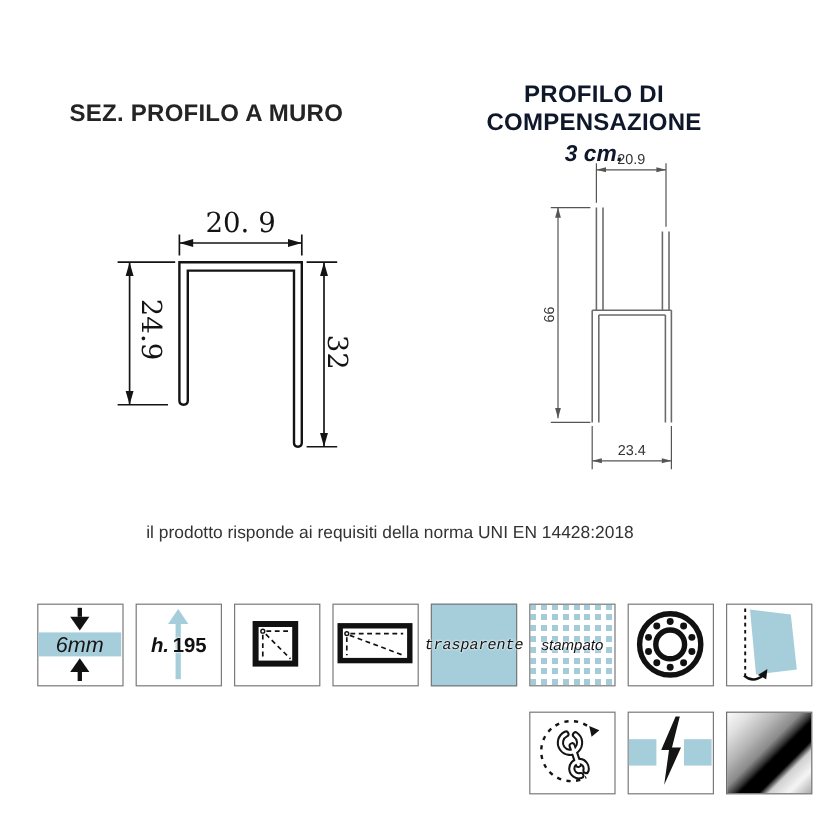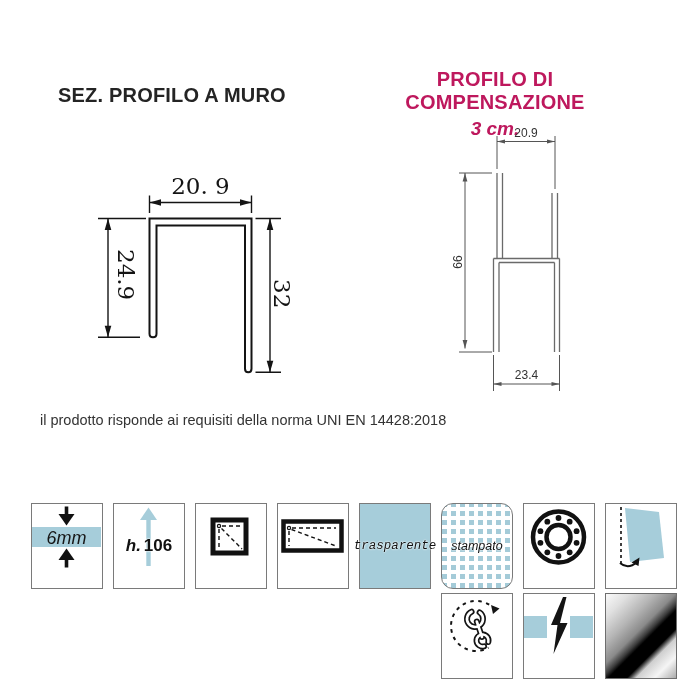--- a/index.html
+++ b/index.html
@@ -1,37 +1,37 @@
 <!DOCTYPE html>
 <html><head>
 <meta charset="utf-8">
 <style>
   html,body{margin:0;padding:0;background:#fff;}
   .page{position:relative;width:700px;height:700px;background:#ffffff;overflow:hidden;
         font-family:"Liberation Sans",sans-serif;color:#242424;}
   .title-left{position:absolute;left:58px;top:84px;width:280px;text-align:left;
         font-size:20px;font-weight:bold;letter-spacing:.2px;color:#242424;}
-  .title-right{position:absolute;left:345px;top:68px;width:300px;text-align:center;color:#be185d;}
+  .title-right{position:absolute;left:345px;top:68px;width:300px;text-align:center;color:#0f172a;}
   .title-right .t1{font-size:20px;font-weight:bold;letter-spacing:.2px;}
   .title-right .t2{margin-top:4px;font-size:19px;font-weight:bold;font-style:italic;}
-  .note{position:absolute;left:40px;top:412px;width:570px;text-align:left;
+  .note{position:absolute;left:40px;top:436px;width:570px;text-align:center;
         font-size:14.5px;color:#333;}
   svg{position:absolute;overflow:visible;}
   .draw-left{left:90px;top:160px;}
   .draw-right{left:440px;top:120px;}
   .dimtext-serif{font-family:"DejaVu Serif",serif;font-size:23px;fill:#141414;}
   .dimtext-sans{font-family:"Liberation Sans",sans-serif;font-size:12px;fill:#333;}
-  .ib{position:absolute;width:72px;height:86px;box-sizing:border-box;
+  .ib{position:absolute;width:72px;height:69px;box-sizing:border-box;
       border:1.5px solid #7a7a7a;background:#fff;}
   .ib svg{position:absolute;left:0;top:0;width:69px;height:66px;}
   .ib-blue{background:#a6cdda;font-family:Liberation Mono, monospace;}
   .ib-pattern{background-color:#fff;
       background-image:repeating-linear-gradient(90deg,#a4cbd8 0 5px,#fff 5px 9px),
                        repeating-linear-gradient(0deg,#a4cbd8 0 5px,#fff 5px 9px);
-      background-blend-mode:lighten,normal;border-radius:12px;}
+      background-blend-mode:lighten,normal;}
   .ib-chrome{border:1.5px solid #6e6e6e;
       background:linear-gradient(135deg,#fafafa 0%,#e0e0e0 15%,#b4b4b4 32%,#8a8a8a 45%,
                  #3a3a3a 52%,#000 56%,#000 68%,#cfcfcf 74%,#f5f5f5 86%,#ababab 100%);}
   .swatch-label{position:absolute;left:0;top:0;width:100%;height:100%;display:flex;
       align-items:center;justify-content:center;font-style:italic;font-size:12.5px;color:#111;
       text-shadow:0 0 2px #fff,0 0 2px #fff;}
   .h195-label{position:absolute;left:0;top:0;width:100%;height:100%;display:flex;
       align-items:center;justify-content:center;gap:3px;font-weight:bold;font-size:17px;color:#111;
       text-shadow:0 0 2px #fff,0 0 2px #fff;}
   .h195-label .pfx{font-style:italic;}
@@ -124,21 +124,21 @@
     </svg>
   </div>
 
   <div class="ib" style="left:113px;top:503px">
     <svg viewBox="0 0 69 66">
       <rect x="32.3" y="14" width="4.4" height="48" fill="#a6cdda"></rect>
       <polygon points="26,16 43,16 34.5,3.5" fill="#a6cdda"></polygon>
     </svg>
     <div class="h195-label">
       <span class="pfx">h.</span>
-      <span>106</span>
+      <span>195</span>
     </div>
   </div>
 
   <div class="ib" style="left:195px;top:503px">
     <svg viewBox="0 0 69 66">
       <rect x="17" y="16" width="33" height="33" fill="#fff" stroke="#111" stroke-width="5"></rect>
       <circle cx="23" cy="22" r="1.6" fill="none" stroke="#111" stroke-width="1.2"></circle>
       <path d="M26,22 H46" stroke="#111" stroke-width="1.4" stroke-dasharray="4 3" fill="none"></path>
       <path d="M23,25 V45" stroke="#111" stroke-width="1.4" stroke-dasharray="4 3" fill="none"></path>
       <path d="M25.5,24.5 L46,45" stroke="#111" stroke-width="1.4" stroke-dasharray="4 3" fill="none"></path>

